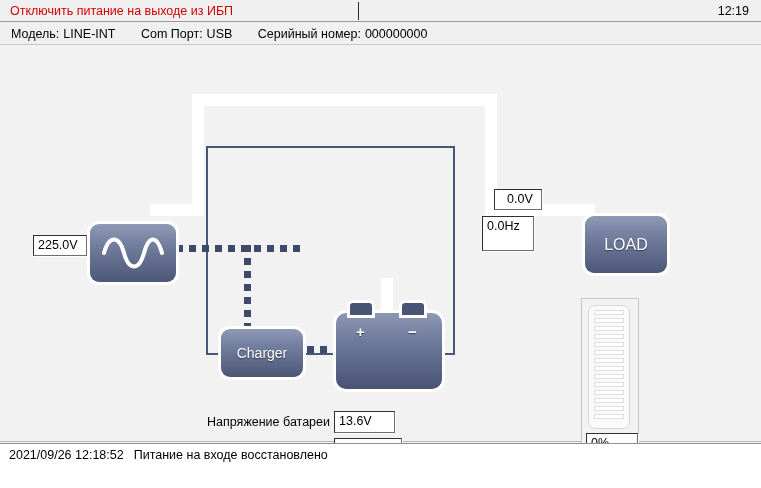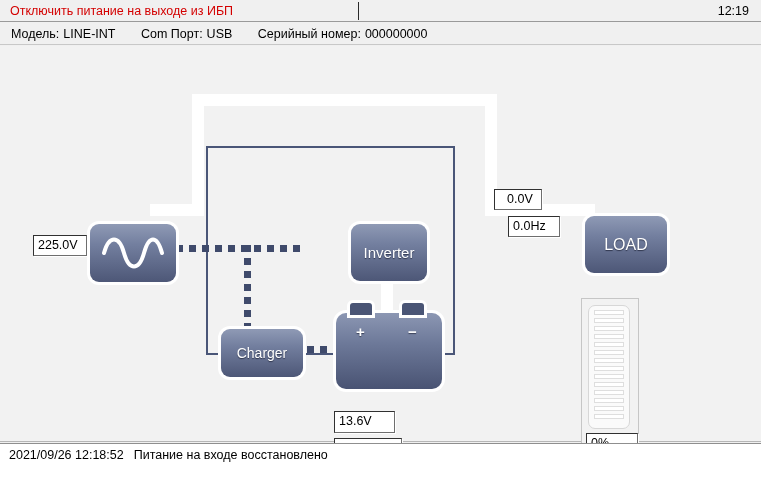--- a/index.html
+++ b/index.html
@@ -130,21 +130,21 @@
   .readout{
     position:absolute;background:#ffffff;
     border:1px solid #6e6e6e;
     border-top-color:#303030;border-left-color:#303030;
     box-shadow:1px 1px 0 #ffffff;
     font-size:12.5px;color:#000;
     padding:2px 4px;box-sizing:border-box;white-space:nowrap;
   }
   #ro-vin{left:33px;top:189px;width:54px;height:21px;}
   #ro-vout{left:494px;top:143px;width:48px;height:21px;padding-left:12px;}
-  #ro-fout{left:508px;top:170px;width:52px;height:21px;}
+  #ro-fout{left:482px;top:170px;width:52px;height:35px;}
   #ro-vbat{left:334px;top:365px;width:61px;height:22px;}
   #ro-time{left:334px;top:392px;width:68px;height:22px;}
   #ro-loadpct{left:586px;top:387px;width:52px;height:23px;}
   .field-label{
     position:absolute;font-size:12.5px;color:#000;text-align:right;white-space:nowrap;
   }
   #lbl-vbat{left:180px;top:369px;width:150px;}
   #lbl-time{left:180px;top:396px;width:150px;}
   
   #gauge-frame{
@@ -213,36 +213,36 @@
 
   <div class="module" id="mod-input">
     <span>
       <svg width="64" height="32" viewBox="0 0 64 32" aria-hidden="true">
         <path d="M3 16 C 8 -2, 18 -2, 23 16 S 38 34, 43 16 S 56 -2, 61 16" fill="none" stroke="#ffffff" stroke-width="4" stroke-linecap="round"></path>
       </svg>
     </span>
   </div>
   <div class="readout" id="ro-vin">225.0V</div>
 
-  <div class="module" id="mod-inverter">Inverter</div>
 
   <div class="module" id="mod-charger">Charger</div>
 
   <div class="module" id="mod-load">LOAD</div>
 
   <div class="readout" id="ro-vout">0.0V</div>
   <div class="readout" id="ro-fout">0.0Hz</div>
 
   <div id="battery">
     <div class="bat-term l"></div>
     <div class="bat-term r"></div>
     <div class="bat-sign plus">+</div>
     <div class="bat-sign minus">−</div>
   </div>
 
+  <div class="field-label" id="lbl-vbat">Напряжение батареи</div>
   <div class="readout" id="ro-vbat">13.6V</div>
   <div class="field-label" id="lbl-time">Оставшееся время</div>
   <div class="readout" id="ro-time">1h23m29s</div>
 
   <div id="gauge-frame"></div>
   <div id="gauge-tube">
       <i></i>
       <i></i>
       <i></i>
       <i></i>

